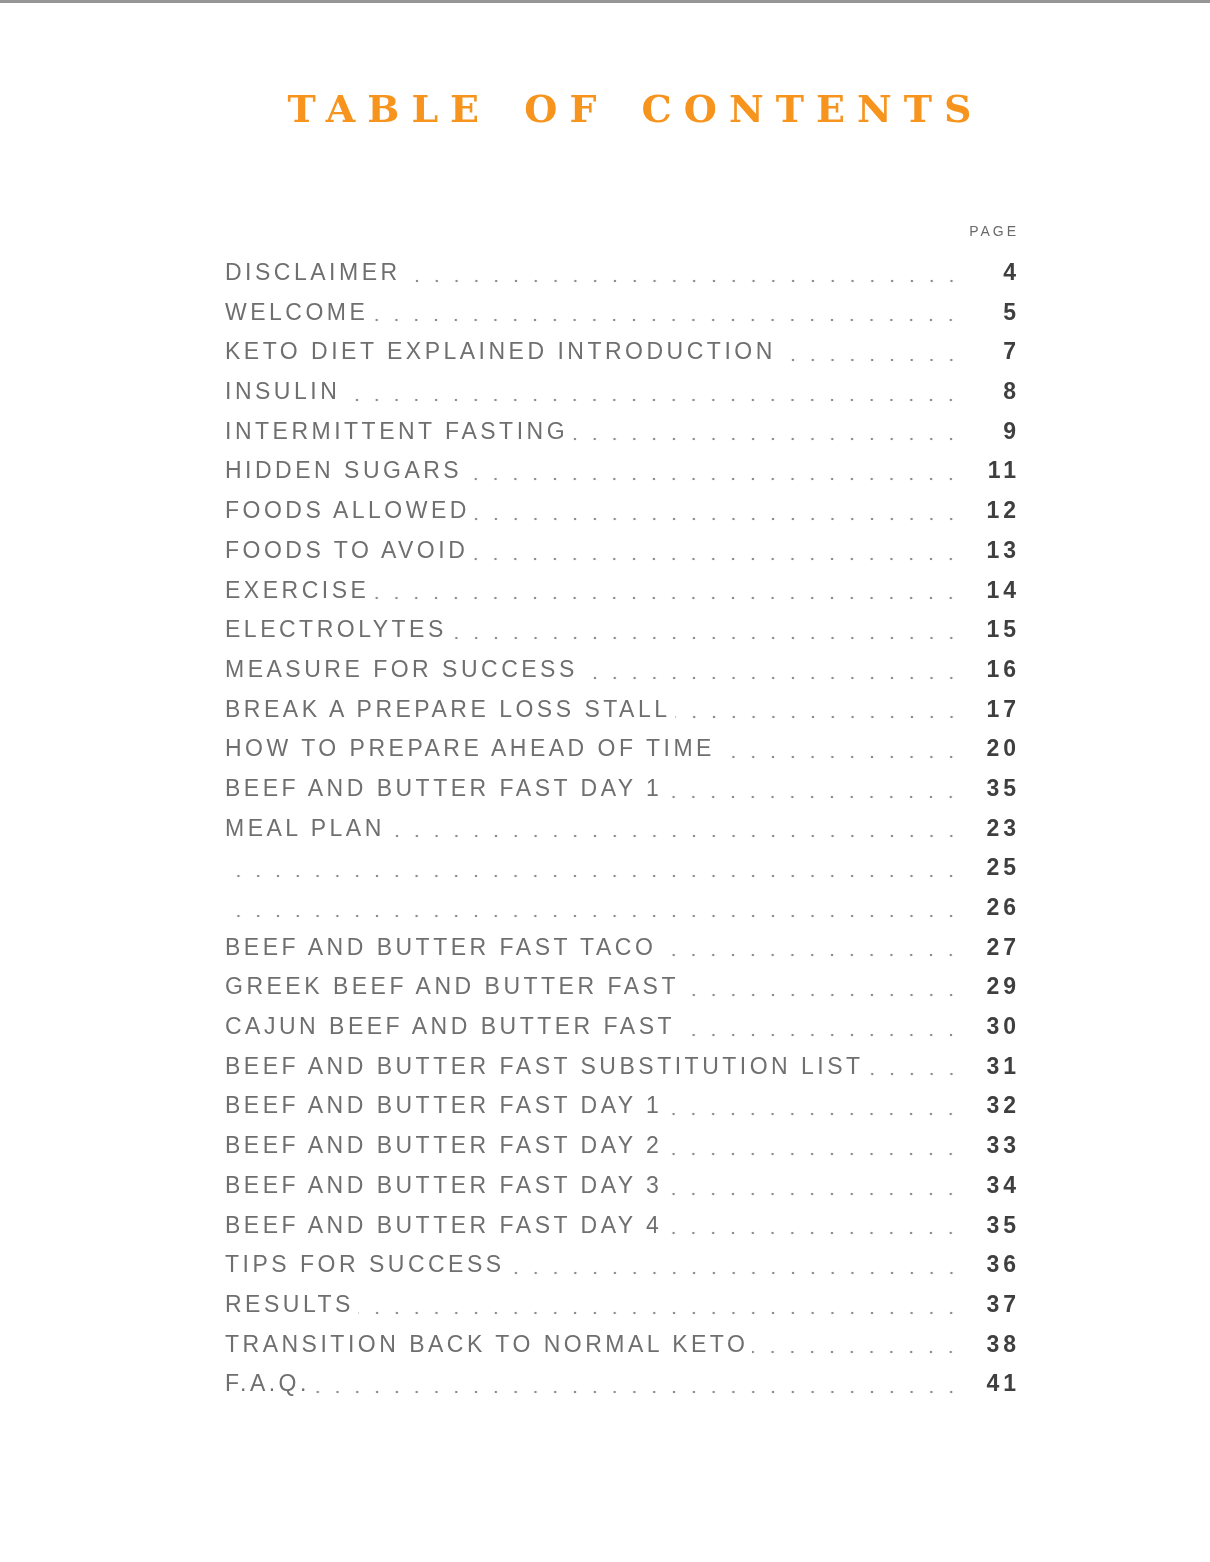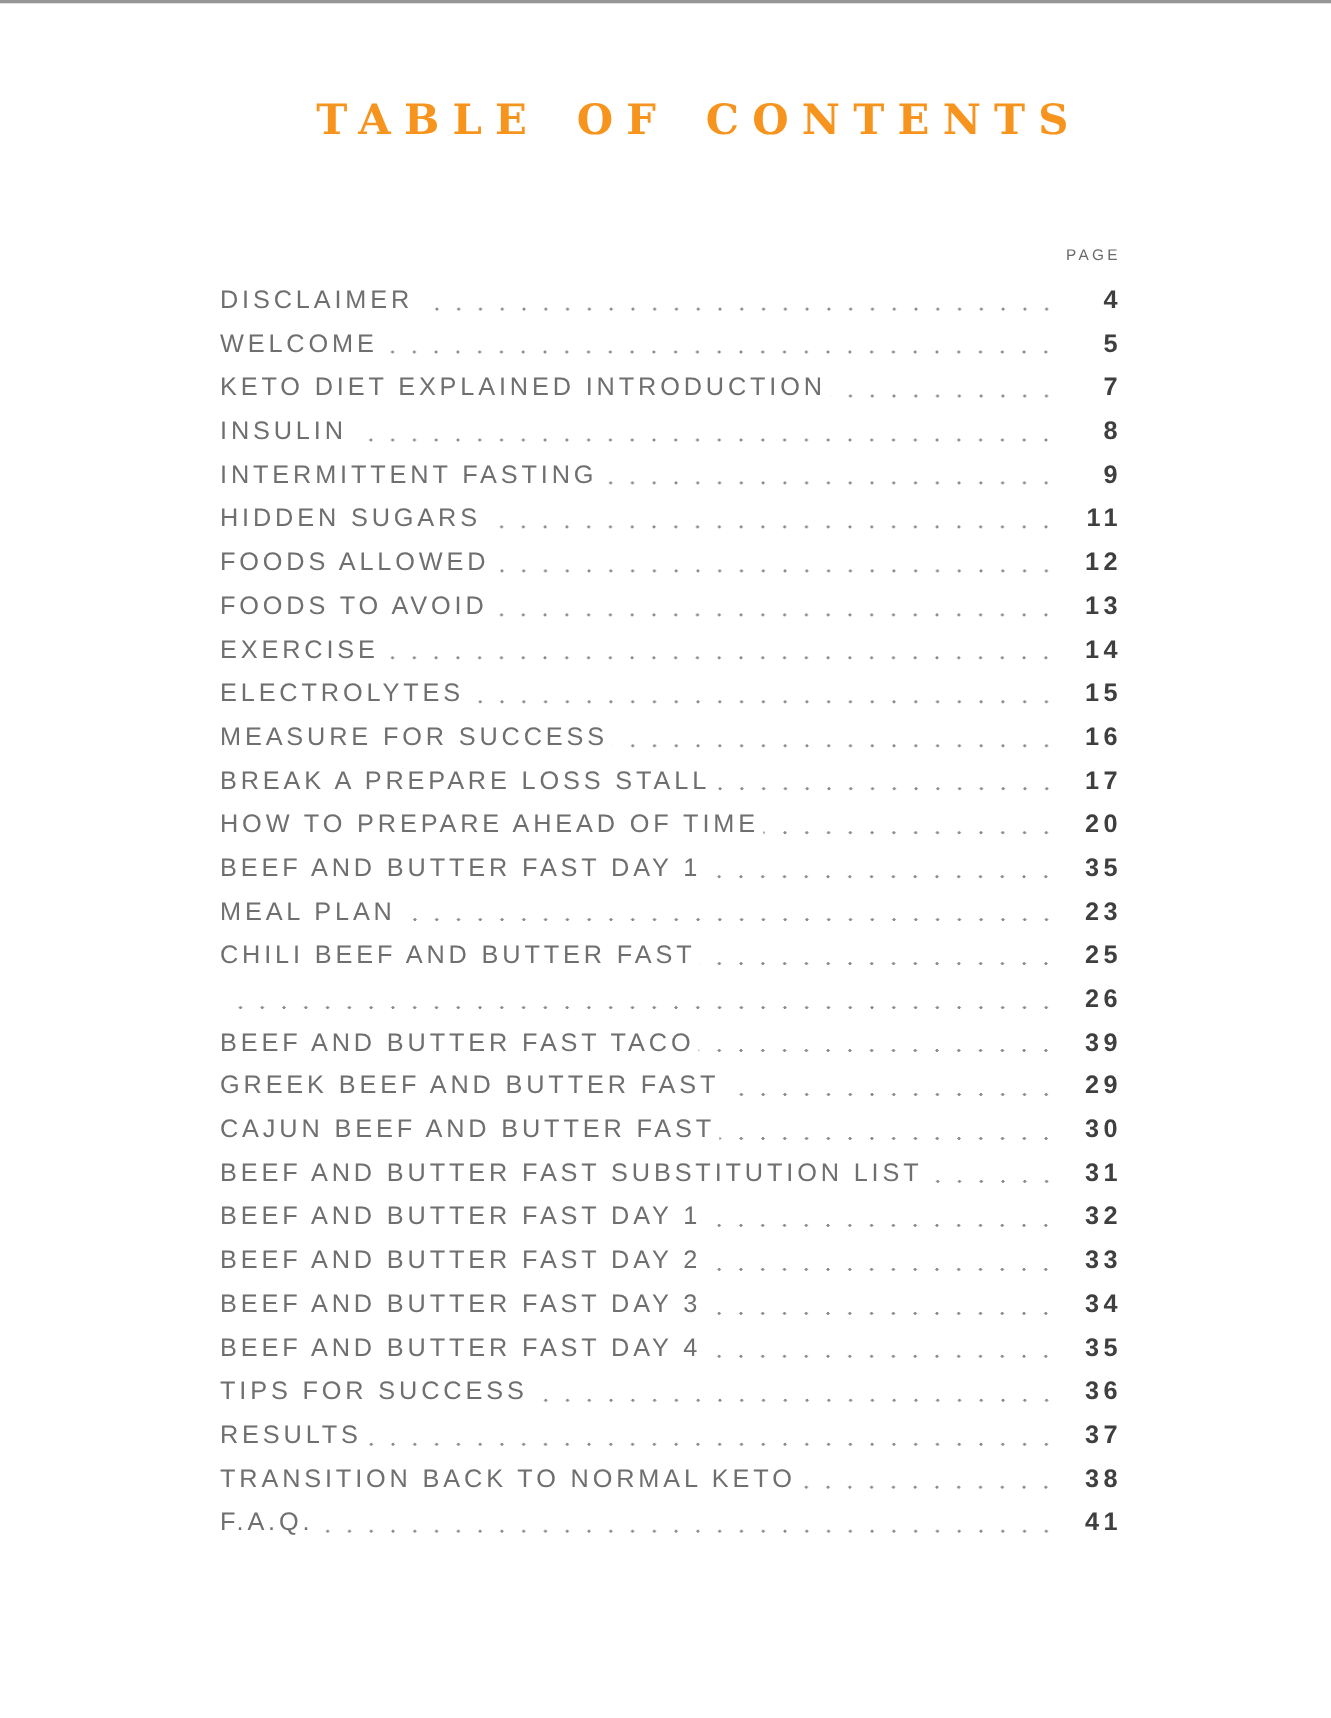--- a/index.html
+++ b/index.html
@@ -46,20 +46,21 @@
   }
 
   .toc{
     margin-top:14px;
   }
   .toc-row{
     display:flex;
     align-items:stretch;
     height:39.7px;
     white-space:nowrap;
+    margin-left:25px;
   }
   .toc-label{
     font-size:23px;
     line-height:39.7px;
     letter-spacing:3.5px;
     color:var(--entry-text);
     font-weight:400;
   }
   .dot-leader{
     flex:1;
@@ -161,32 +162,31 @@
         <span class="toc-label">BEEF AND BUTTER FAST DAY 1</span>
         <span class="dot-leader"></span>
         <span class="toc-page-num">35</span>
       </div>
       <div class="toc-row">
         <span class="toc-label">MEAL PLAN</span>
         <span class="dot-leader"></span>
         <span class="toc-page-num">23</span>
       </div>
       <div class="toc-row">
-        <span class="toc-label">CHILI BEEF AND BUTTER FAST</span>
         <span class="dot-leader"></span>
         <span class="toc-page-num">25</span>
       </div>
       <div class="toc-row">
         <span class="dot-leader"></span>
         <span class="toc-page-num">26</span>
       </div>
       <div class="toc-row">
         <span class="toc-label">BEEF AND BUTTER FAST TACO</span>
         <span class="dot-leader"></span>
-        <span class="toc-page-num">39</span>
+        <span class="toc-page-num">27</span>
       </div>
       <div class="toc-row">
         <span class="toc-label">GREEK BEEF AND BUTTER FAST</span>
         <span class="dot-leader"></span>
         <span class="toc-page-num">29</span>
       </div>
       <div class="toc-row">
         <span class="toc-label">CAJUN BEEF AND BUTTER FAST</span>
         <span class="dot-leader"></span>
         <span class="toc-page-num">30</span>

